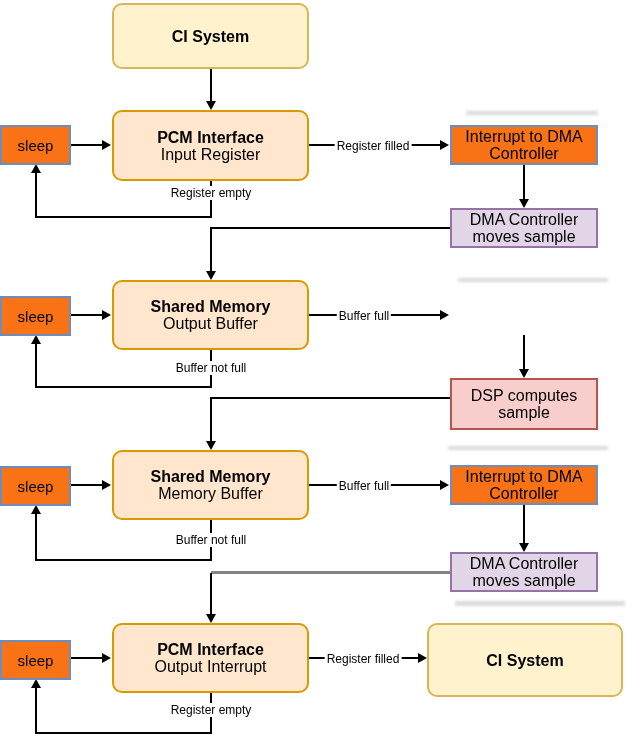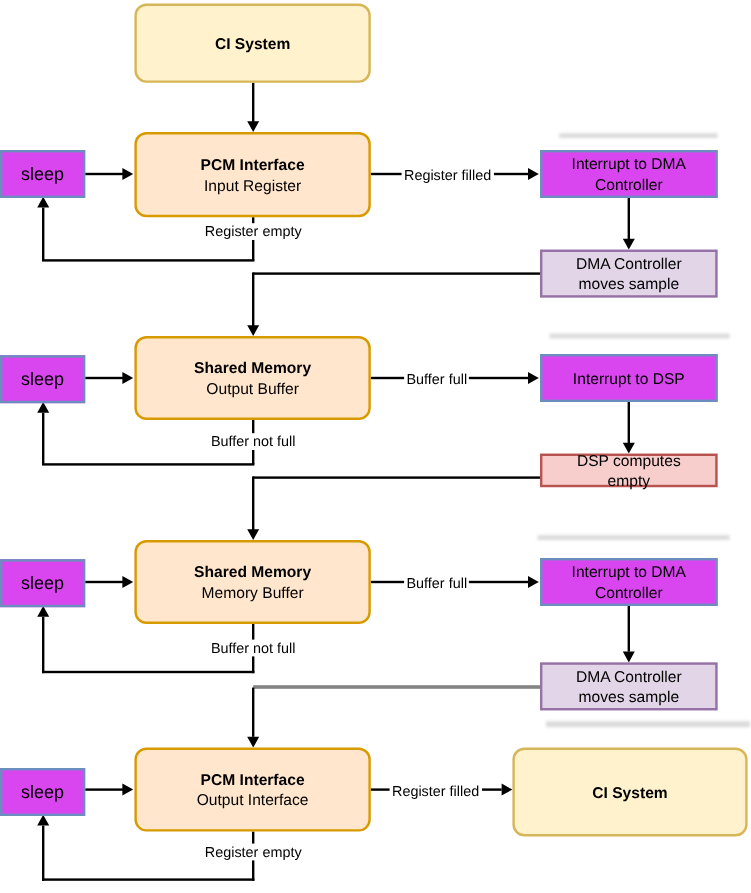--- a/index.html
+++ b/index.html
@@ -1,23 +1,23 @@
 <!DOCTYPE html>
 <html><head>
 <meta charset="utf-8">
 <style>
   html,body{margin:0;padding:0;background:#fff;}
   .stage{position:relative;width:626px;height:744px;background:#fff;overflow:hidden;
          font-family:"Liberation Sans", sans-serif;color:#000;}
   .node{position:absolute;box-sizing:border-box;display:flex;flex-direction:column;
-        align-items:center;justify-content:center;text-align:center;font-size:13px;line-height:17px;}
+        align-items:center;justify-content:center;text-align:center;font-size:16px;line-height:17px;}
   .rounded{border-radius:10px;}
   .yellow{background:#FFF2CC;border:2px solid #D6B656;}
   .orange{background:#FFE6CC;border:2px solid #D79B00;}
-  .blue{background:#d946ef;border:2px solid #6C8EBF;}
+  .blue{background:#f97316;border:2px solid #6C8EBF;}
   .purple{background:#E1D5E7;border:2px solid #9673A6;}
   .red{background:#F8CECC;border:2px solid #B85450;}
   .b{font-weight:bold;}
   .sleep{font-size:15px;}
   .hline,.vline{position:absolute;background:#000;}
   .hline{height:2px;}
   .vline{width:2px;}
   .grayline{background:#848484;height:3px;}
   .arr{position:absolute;width:0;height:0;}
   .arr-r{border-top:5px solid transparent;border-bottom:5px solid transparent;border-left:9px solid #000;}
@@ -124,21 +124,21 @@
   <div class="node rounded orange" style="left:112px;top:280px;width:197px;height:70px;">
     <span class="b">Shared Memory</span>
     <span>Output Buffer</span>
   </div>
   <div class="node rounded orange" style="left:112px;top:450px;width:197px;height:70px;">
     <span class="b">Shared Memory</span>
     <span>Memory Buffer</span>
   </div>
   <div class="node rounded orange" style="left:112px;top:623px;width:197px;height:70px;">
     <span class="b">PCM Interface</span>
-    <span>Output Interface</span>
+    <span>Output Interrupt</span>
   </div>
   <div class="node rounded yellow" style="left:427px;top:623px;width:196px;height:74px;">
     <span class="b">CI System</span>
   </div>
 
   <div class="node blue sleep" style="left:0px;top:125px;width:71px;height:40px;">
     <span>sleep</span>
   </div>
   <div class="node blue sleep" style="left:0px;top:296px;width:71px;height:40px;">
     <span>sleep</span>
@@ -151,26 +151,23 @@
   </div>
 
   <div class="node blue" style="left:450px;top:125px;width:148px;height:40px;">
     <span>Interrupt to DMA</span>
     <span>Controller</span>
   </div>
   <div class="node purple" style="left:450px;top:208px;width:148px;height:40px;">
     <span>DMA Controller</span>
     <span>moves sample</span>
   </div>
-  <div class="node blue" style="left:450px;top:295px;width:148px;height:40px;">
-    <span>Interrupt to DSP</span>
-  </div>
-  <div class="node red" style="left:450px;top:378px;width:148px;height:28px;">
+  <div class="node red" style="left:450px;top:378px;width:148px;height:52px;">
     <span>DSP computes</span>
-    <span>empty</span>
+    <span>sample</span>
   </div>
   <div class="node blue" style="left:450px;top:465px;width:148px;height:40px;">
     <span>Interrupt to DMA</span>
     <span>Controller</span>
   </div>
   <div class="node purple" style="left:450px;top:552px;width:148px;height:40px;">
     <span>DMA Controller</span>
     <span>moves sample</span>
   </div>
 

